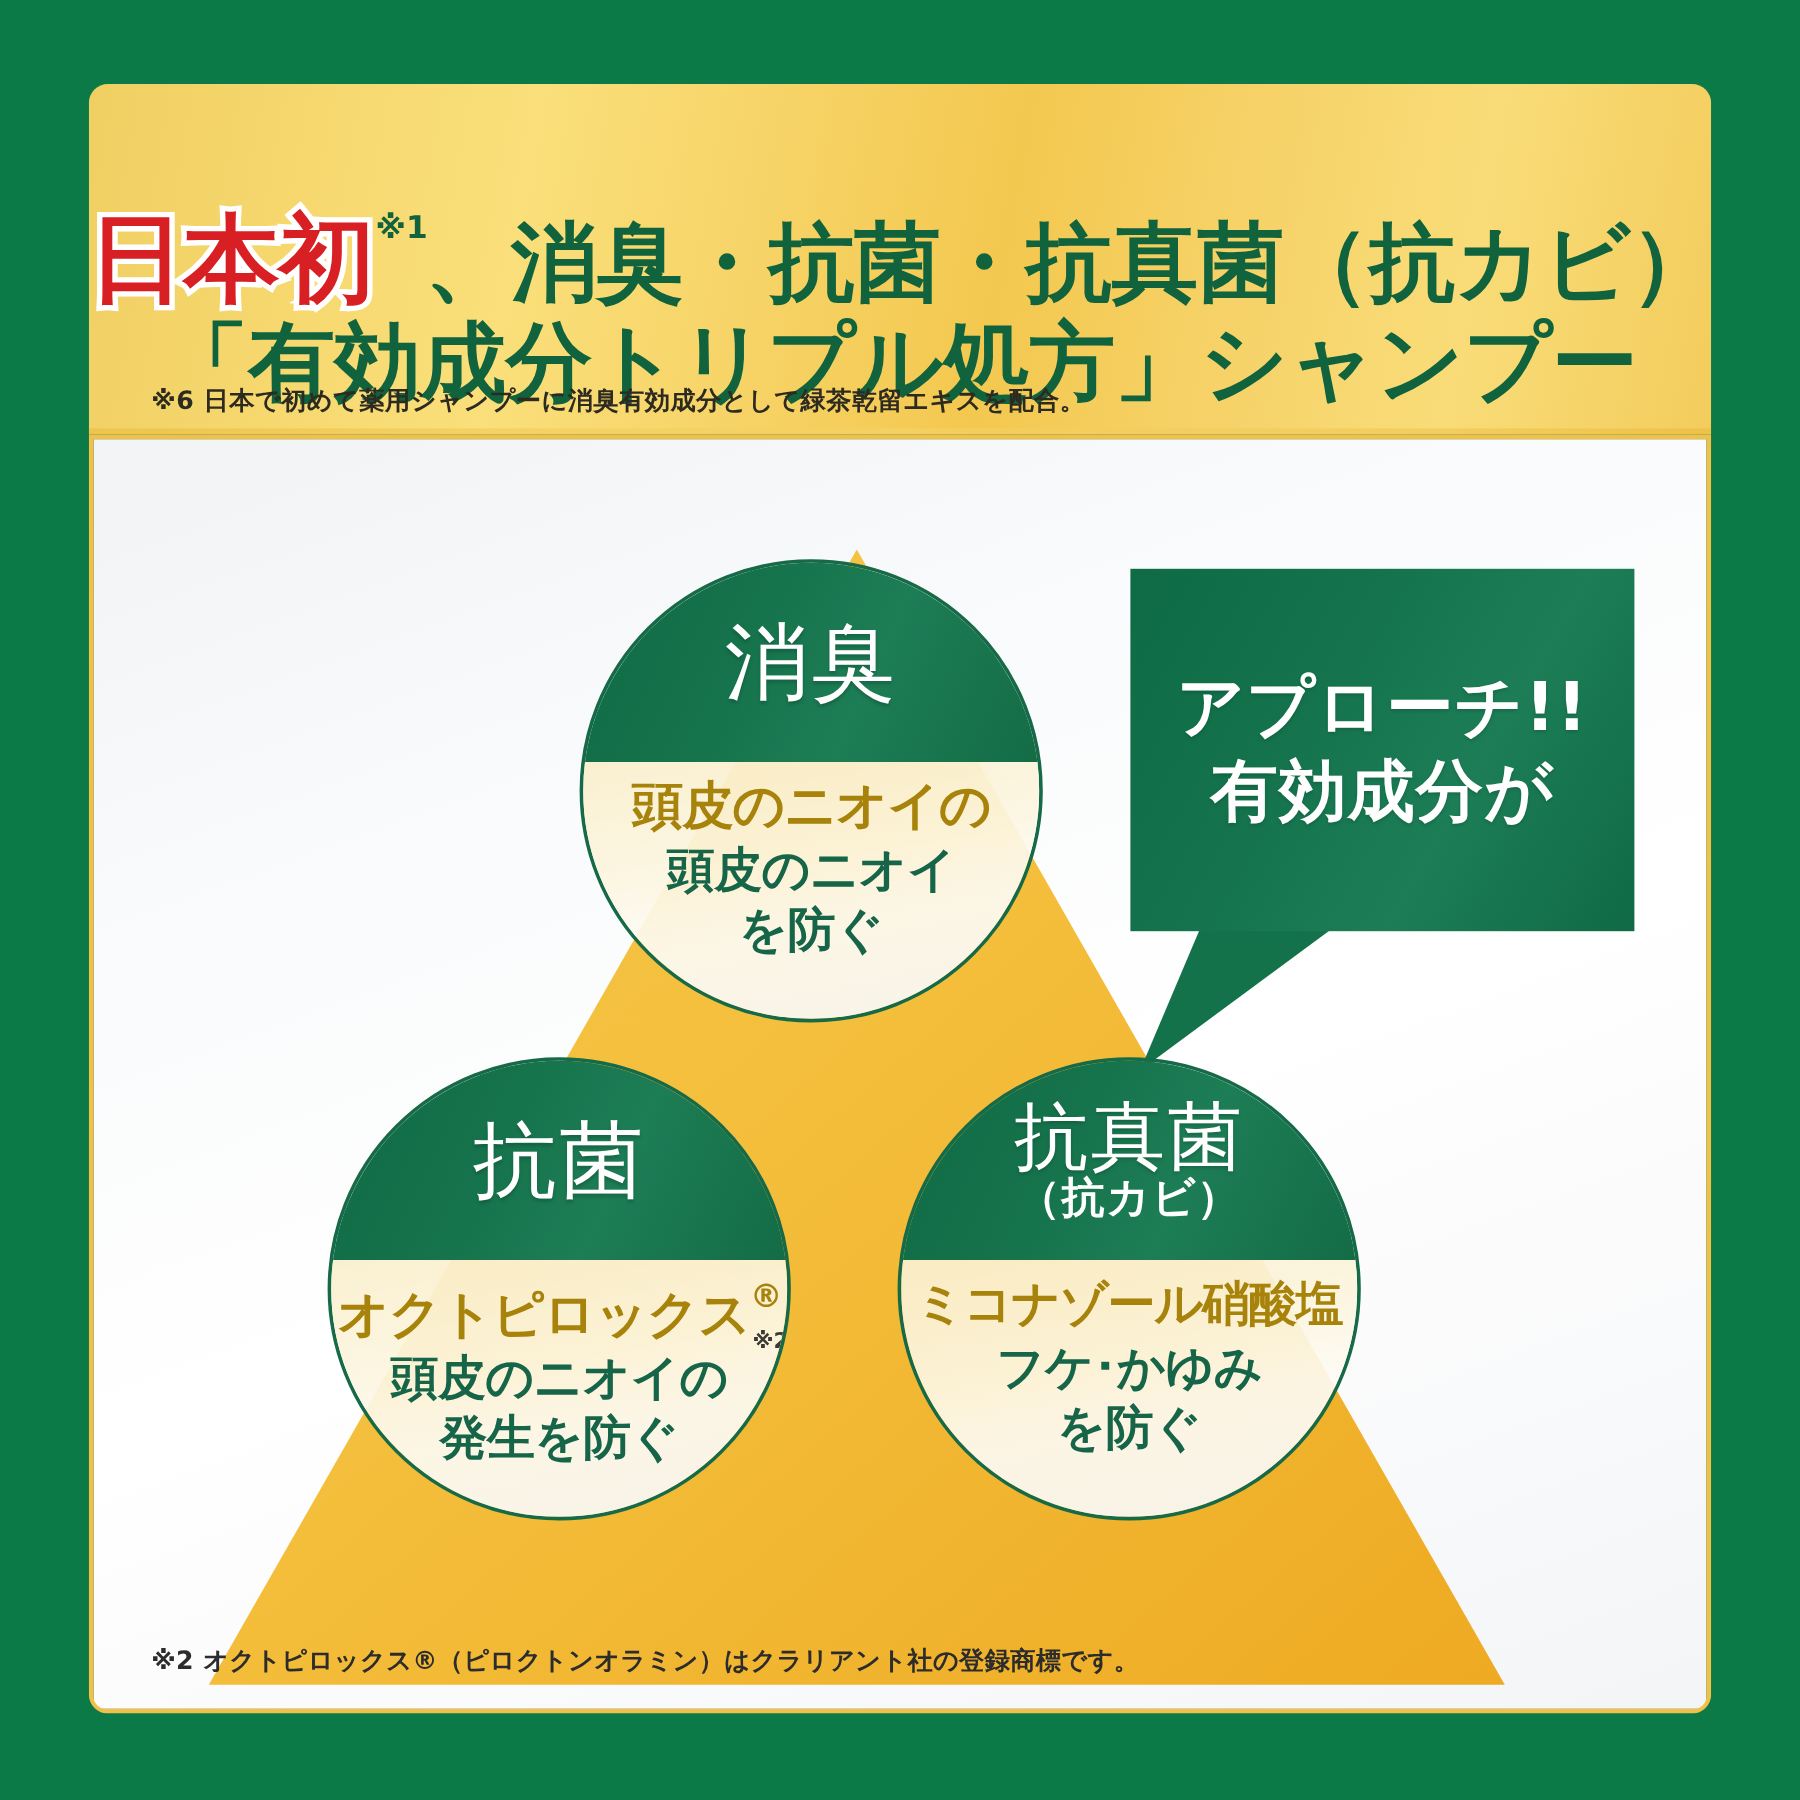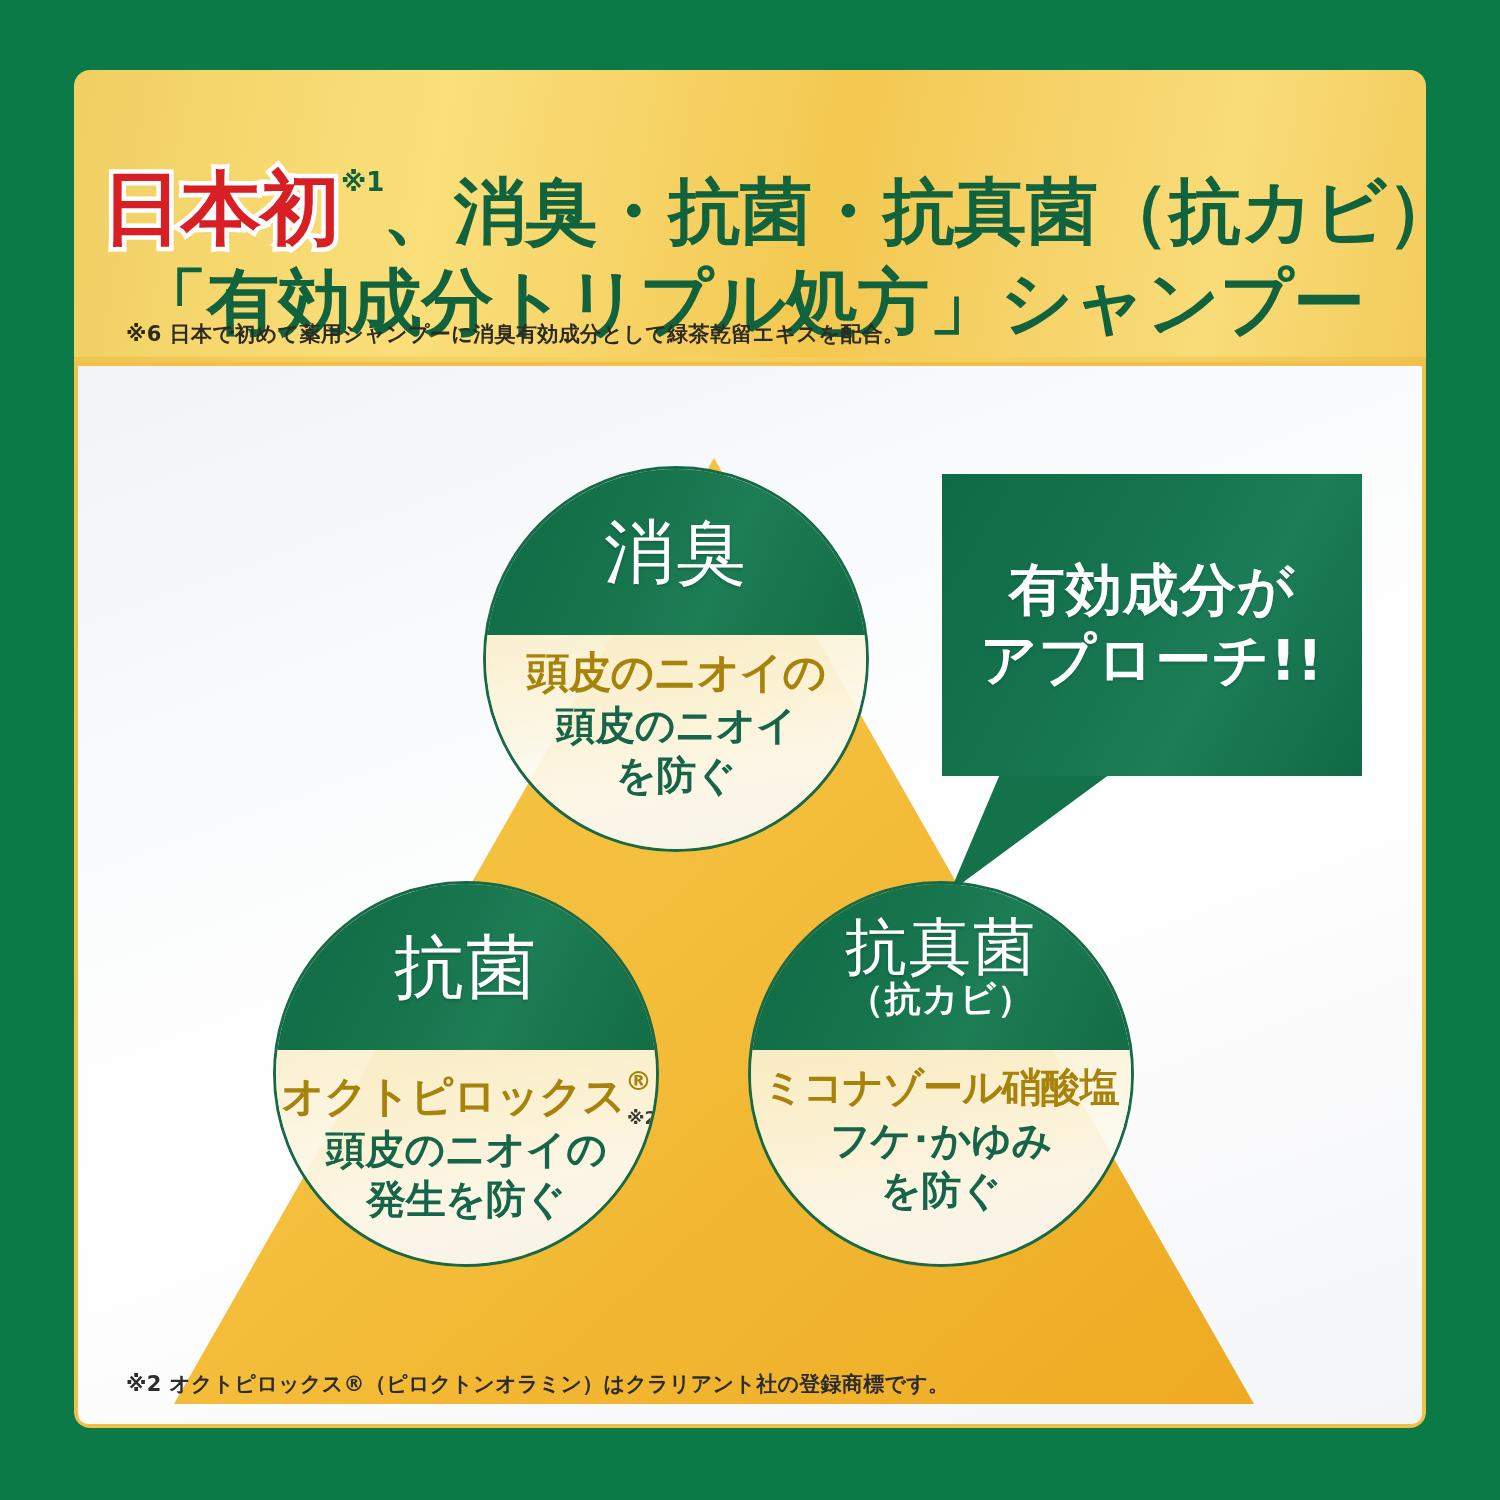--- a/index.html
+++ b/index.html
@@ -28,21 +28,21 @@
     opacity:.55;
   }
   .title-line{
     position:absolute;left:0;width:100%;
     text-align:center;
     color:#11633e;
     font-weight:bold;
     letter-spacing:-0.5px;
     white-space:nowrap;
   }
-  #title-row1{top:89px;font-size:72px;line-height:86px;padding-left:28px;}
+  #title-row1{top:104px;font-size:72px;line-height:73px;}
   #title-row2{top:196px;font-size:72px;line-height:72px;}
 
   .jp-first{
     color:#d81f24;
     -webkit-text-stroke:9px #ffffff;
     paint-order:stroke fill;
     font-size:80px;
     letter-spacing:-1px;
   }
   .jp-first-wrap{position:relative;display:inline-block;}
@@ -166,22 +166,22 @@
         </linearGradient>
       </defs>
       <polygon points="636,92 1176,1038 96,1038" fill="url(#tg)"></polygon>
     </svg>
 
     <svg id="bubble-tail" viewBox="0 0 220 120">
       <polygon points="58,0 168,0 8,118" fill="#14724b"></polygon>
     </svg>
 
     <div id="bubble">
+      <div class="bline">アプローチ!!</div>
       <div class="bline">有効成分が</div>
-      <div class="bline">アプローチ!!</div>
     </div>
 
     <div class="circle" id="circle-top">
       <div class="cap">
         <div class="cap-title">消臭</div>
       </div>
       <div class="lower">
         <div class="ing">
           <span>頭皮のニオイの</span>
         </div>

